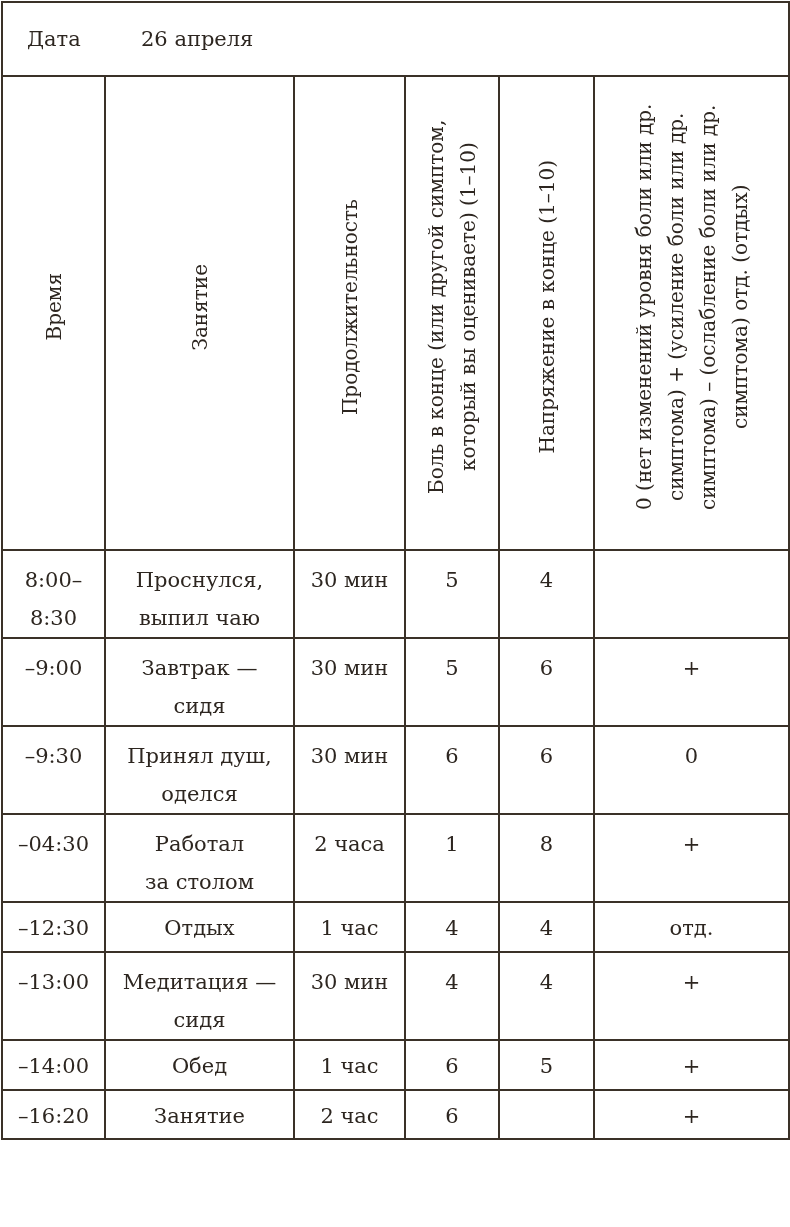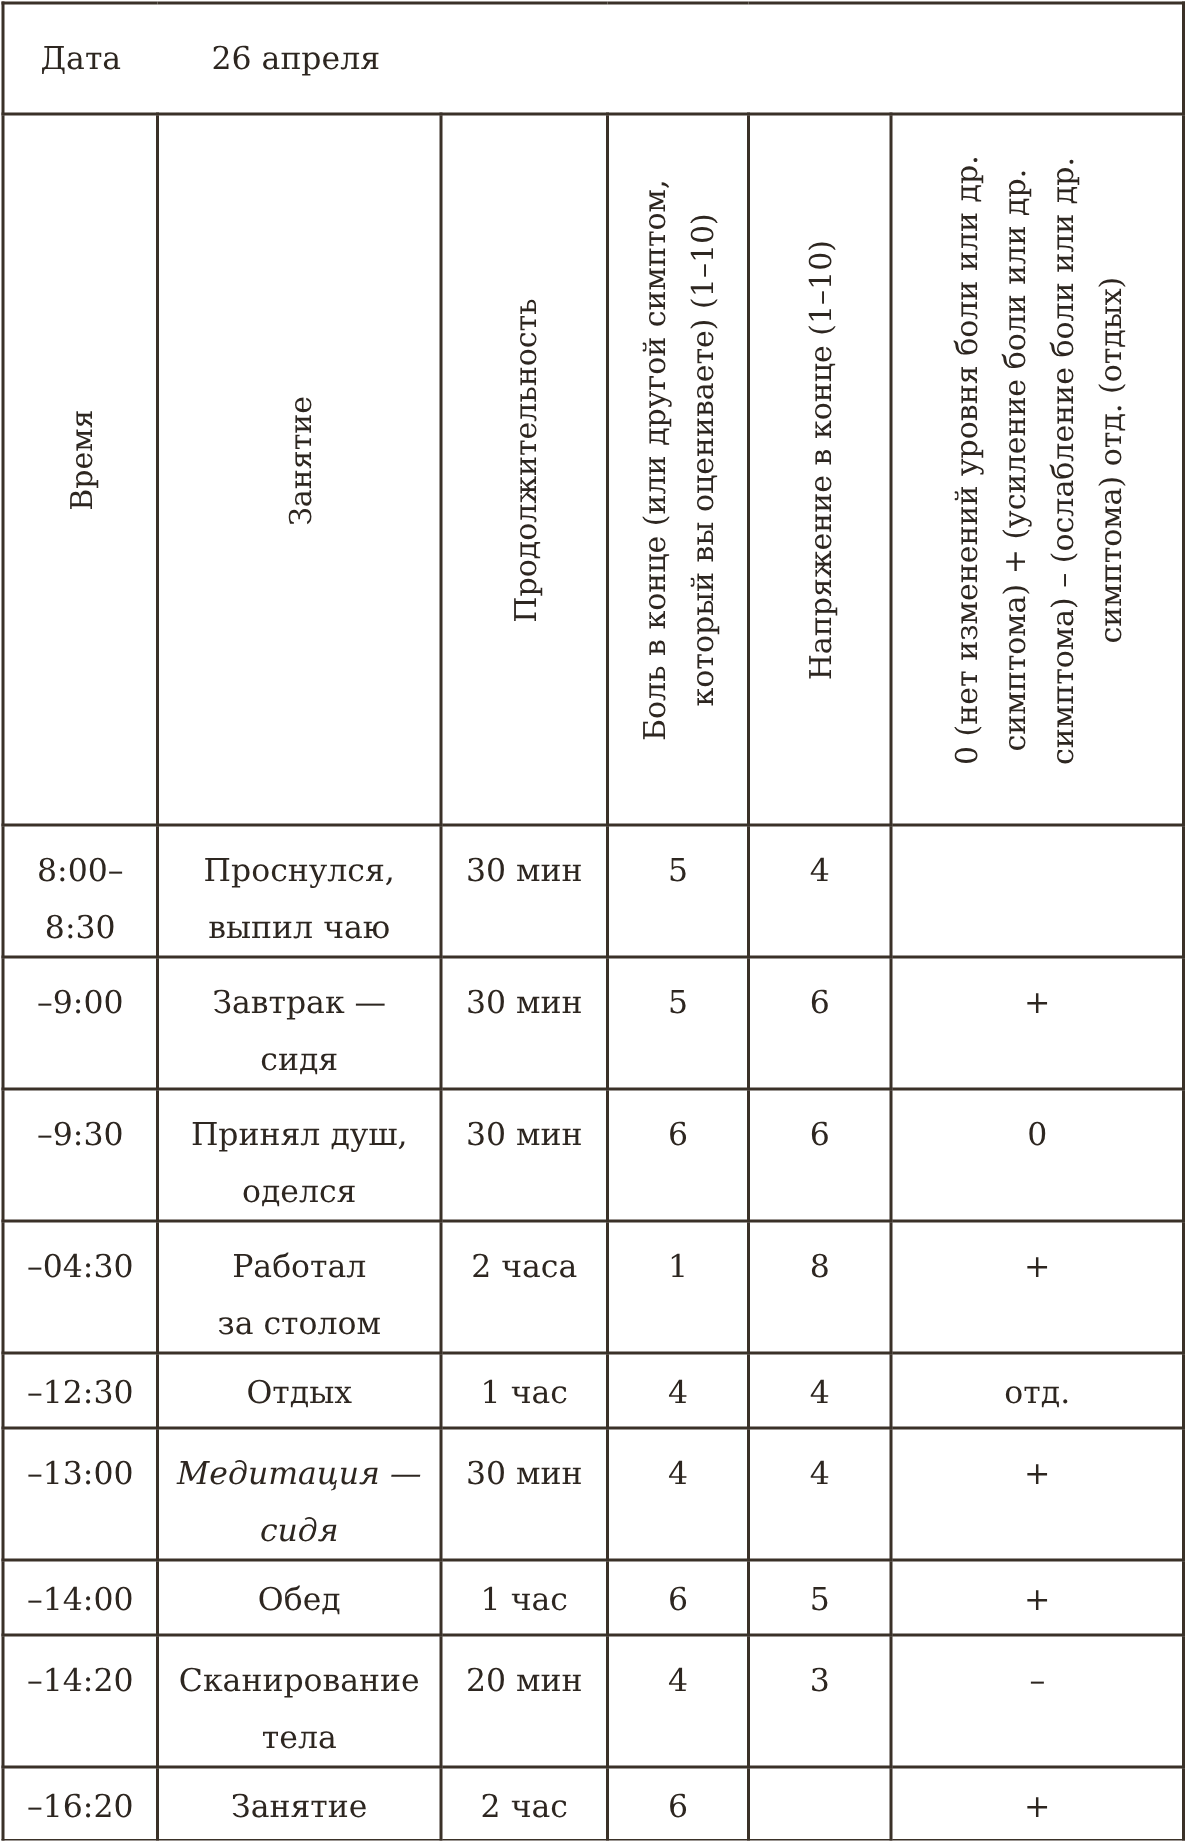--- a/index.html
+++ b/index.html
@@ -139,21 +139,21 @@
           <span class="cell">4</span>
         </td>
         <td style="height: 48px;">
           <span class="cell">отд.</span>
         </td>
       </tr>
       <tr>
         <td style="height: 86px;">
           <span class="cell">–13:00</span>
         </td>
-        <td style="height: 86px; font-style: italic;">
+        <td style="height: 86px;">
           <span class="cell">Медитация —<br>сидя</span>
         </td>
         <td style="height: 86px;">
           <span class="cell">30 мин</span>
         </td>
         <td style="height: 86px;">
           <span class="cell">4</span>
         </td>
         <td style="height: 86px;">
           <span class="cell">4</span>
@@ -173,40 +173,20 @@
           <span class="cell">1 час</span>
         </td>
         <td style="height: 48px;">
           <span class="cell">6</span>
         </td>
         <td style="height: 48px;">
           <span class="cell">5</span>
         </td>
         <td style="height: 48px;">
           <span class="cell">+</span>
-        </td>
-      </tr>
-      <tr>
-        <td style="height: 86px;">
-          <span class="cell">–14:20</span>
-        </td>
-        <td style="height: 86px;">
-          <span class="cell">Сканирование<br>тела</span>
-        </td>
-        <td style="height: 86px;">
-          <span class="cell">20 мин</span>
-        </td>
-        <td style="height: 86px;">
-          <span class="cell">4</span>
-        </td>
-        <td style="height: 86px;">
-          <span class="cell">3</span>
-        </td>
-        <td style="height: 86px;">
-          <span class="cell">–</span>
         </td>
       </tr>
       <tr class="single">
         <td style="height: 47px;">
           <span class="cell">–16:20</span>
         </td>
         <td style="height: 47px;">
           <span class="cell">Занятие</span>
         </td>
         <td style="height: 47px;">

